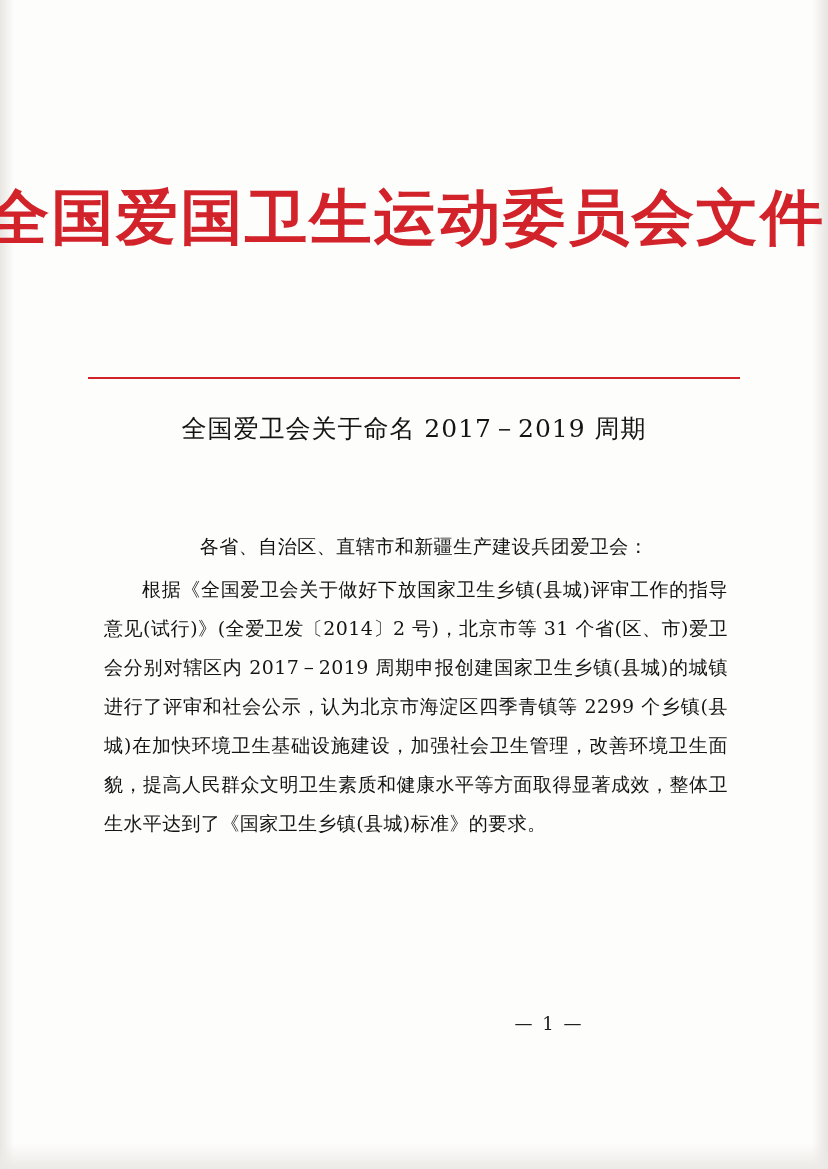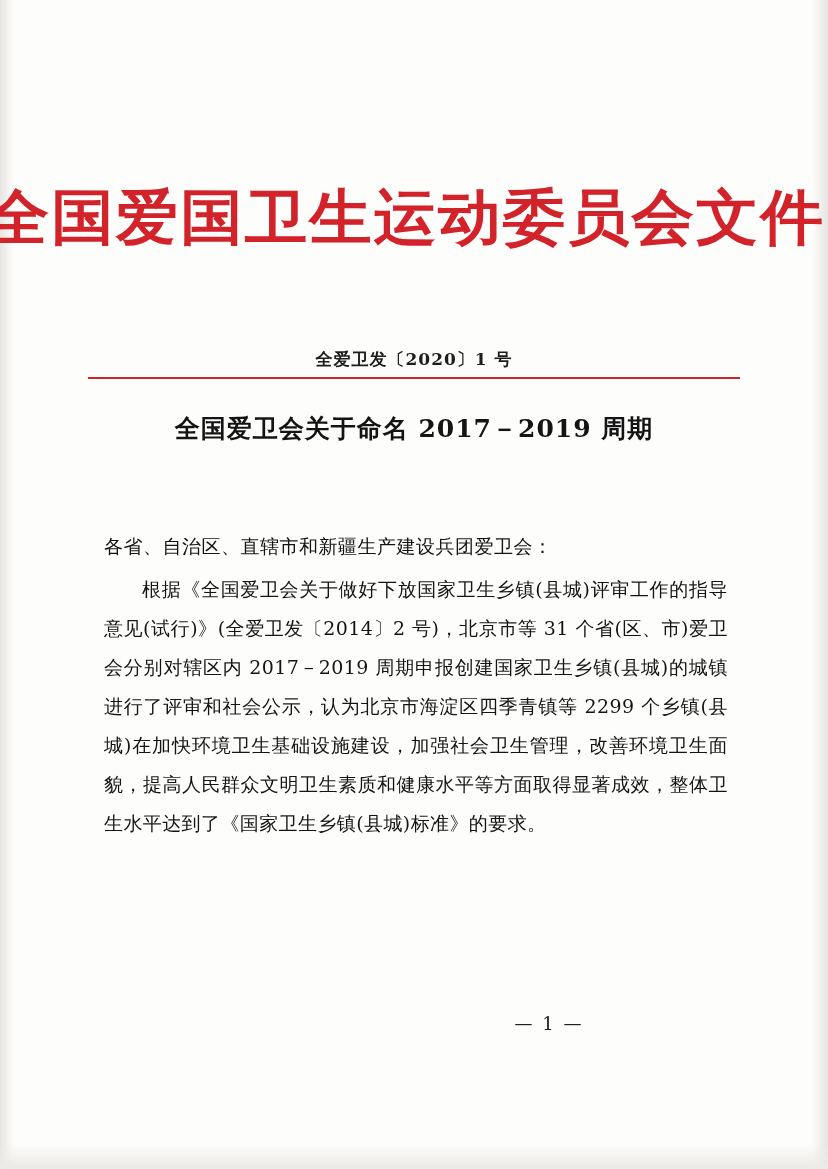--- a/index.html
+++ b/index.html
@@ -85,38 +85,39 @@
     background: #d2222a;
   }
 
   .doc-title {
     position: absolute;
     top: 408px;
     left: 108px;
     width: 612px;
     text-align: center;
     font-size: 25px;
-    font-weight: bold;
+    font-weight: normal;
     line-height: 1.65;
     letter-spacing: 1px;
     color: #141414;
   }
 
   .body-block {
     position: absolute;
     top: 528px;
     left: 104px;
     width: 640px;
   }
   .salutation {
     font-size: 19px;
     line-height: 1.9;
     letter-spacing: 0.5px;
     color: #141414;
     margin-bottom: 6px;
+    text-align: center;
   }
   .para {
     font-size: 19px;
     line-height: 2.05;
     letter-spacing: 0.4px;
     color: #141414;
     text-align: justify;
     text-justify: inter-ideograph;
     text-indent: 2em;
     margin: 0 16px 8px 0;
@@ -141,21 +142,20 @@
 <div class="page">
 
   <div class="scan-edge-left"></div>
   <div class="scan-edge-right"></div>
   <div class="scan-edge-bottom"></div>
 
   <div class="masthead">
     <div class="masthead-title">全国爱国卫生运动委员会文件</div>
   </div>
 
-  <div class="doc-number">全爱卫发〔2020〕1 号</div>
 
   <div class="red-rule"></div>
 
   <div class="doc-title">
     <div>全国爱卫会关于命名 2017－2019 周期</div>
   </div>
 
   <div class="body-block">
     <div class="salutation">各省、自治区、直辖市和新疆生产建设兵团爱卫会：</div>
     <p class="para">根据《全国爱卫会关于做好下放国家卫生乡镇(县城)评审工作的指导意见(试行)》(全爱卫发〔2014〕2 号)，北京市等 31 个省(区、市)爱卫会分别对辖区内 2017－2019 周期申报创建国家卫生乡镇(县城)的城镇进行了评审和社会公示，认为北京市海淀区四季青镇等 2299 个乡镇(县城)在加快环境卫生基础设施建设，加强社会卫生管理，改善环境卫生面貌，提高人民群众文明卫生素质和健康水平等方面取得显著成效，整体卫生水平达到了《国家卫生乡镇(县城)标准》的要求。</p>

